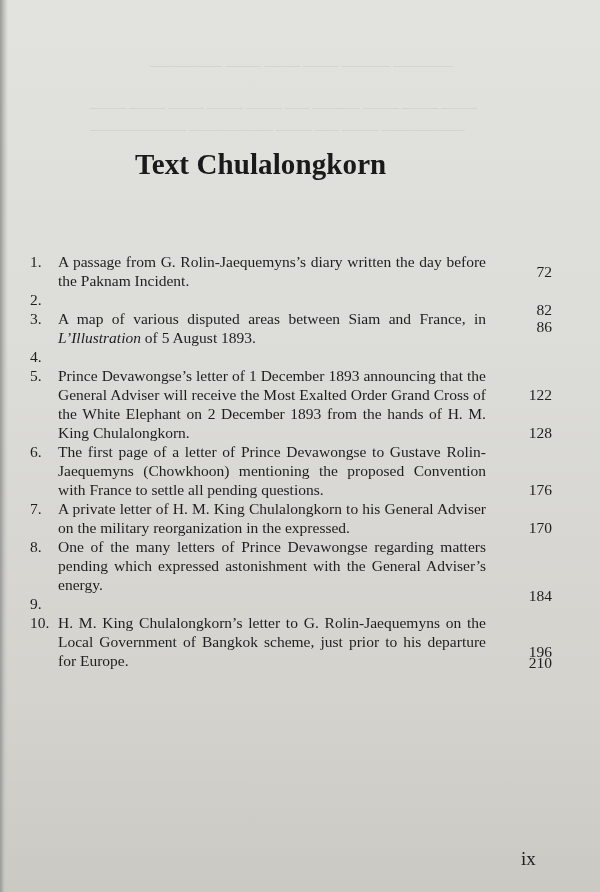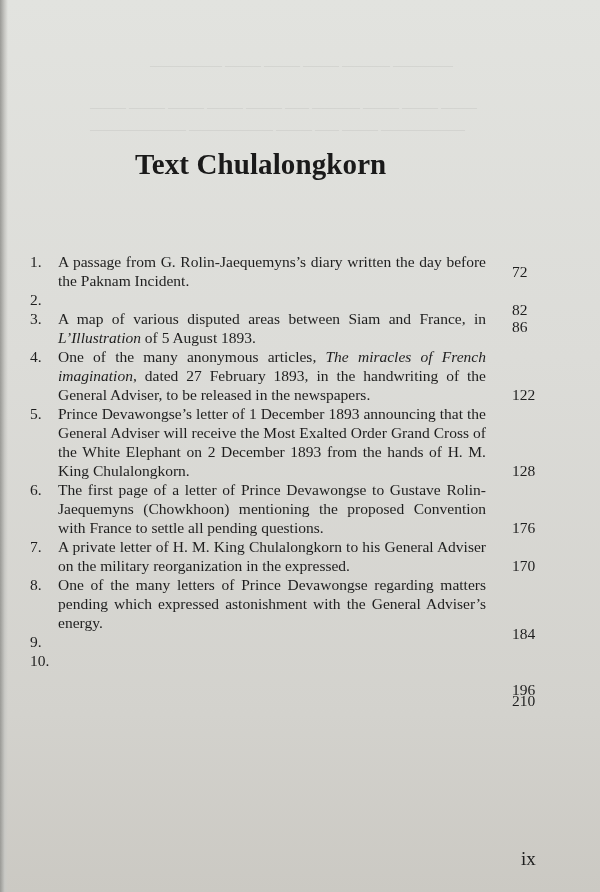--- a/index.html
+++ b/index.html
@@ -22,21 +22,21 @@
     .title {
       position:absolute; left:135px; top:148px;
       font-family: "Liberation Serif", serif;
       font-weight:bold; font-size:29px; color:#1a1a1a;
       letter-spacing:0.1px;
     }
     .list { position:absolute; left:30px; top:252px; width:550px; }
     .entry { position:relative; display:flex; }
     .num { width:28px; font-size:15.5px; line-height:19px; text-align:left; flex:none; }
     .text { width:428px; font-size:15.5px; line-height:19px; text-align:justify; }
-    .page { position:absolute; left:482px; width:40px; font-size:15.5px; line-height:19px; }
+    .page { position:absolute; left:482px; width:40px; text-align:right; font-size:15.5px; line-height:19px; }
     .folio { position:absolute; left:521px; top:848px; font-size:19px; }
   </style>
 </head>
 <body>
 
 <div class="binding-shadow"></div>
 
 <div class="ghost" style="left:150px;top:58px;">————— ———— ——— ——— ——— ——————</div>
 <div class="ghost" style="left:90px;top:100px;">——— ——— ——— ———— —— ——— ——— ——— ——— ———</div>
 <div class="ghost" style="left:90px;top:122px;">——————— ——— —— ——— ——————— ————————</div>
@@ -57,21 +57,20 @@
   </div>
 
   <div class="entry">
     <span class="num">3.</span>
     <span class="text">A map of various disputed areas between Siam and France, in <i>L’Illustration</i> of 5 August 1893.</span>
     <span class="page" style="top:8px;">86</span>
   </div>
 
   <div class="entry">
     <span class="num">4.</span>
-    <span class="text">One of the many anonymous articles, <i>The miracles of French imagination</i>, dated 27 February 1893, in the handwriting of the General Adviser, to be released in the newspapers.</span>
     <span class="page" style="top:38px;">122</span>
   </div>
 
   <div class="entry">
     <span class="num">5.</span>
     <span class="text">Prince Devawongse’s letter of 1 December 1893 announcing that the General Adviser will receive the Most Exalted Order Grand Cross of the White Elephant on 2 December 1893 from the hands of H. M. King Chulalongkorn.</span>
     <span class="page" style="top:57px;">128</span>
   </div>
 
   <div class="entry">
@@ -92,18 +91,19 @@
     <span class="page" style="top:49px;">184</span>
   </div>
 
   <div class="entry">
     <span class="num">9.</span>
     <span class="page" style="top:48px;">196</span>
   </div>
 
   <div class="entry">
     <span class="num">10.</span>
+    <span class="text">H. M. King Chulalongkorn’s letter to G. Rolin-Jaequemyns on the Local Government of Bangkok scheme, just prior to his departure for Europe.</span>
     <span class="page" style="top:40px;">210</span>
   </div>
 
 </div>
 
 <div class="folio">ix</div>
 
 </body></html>

